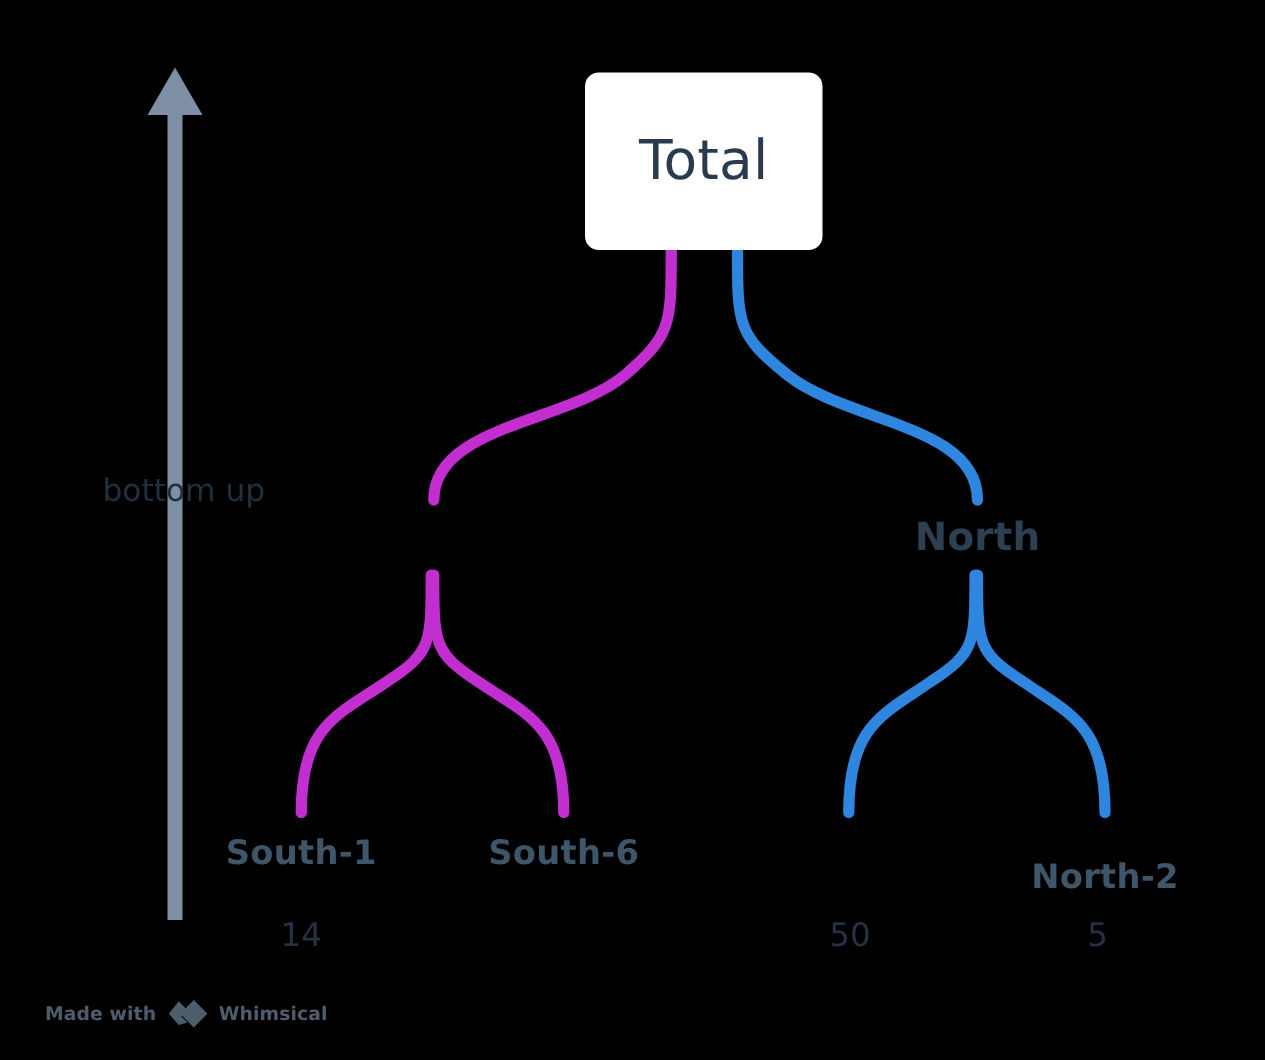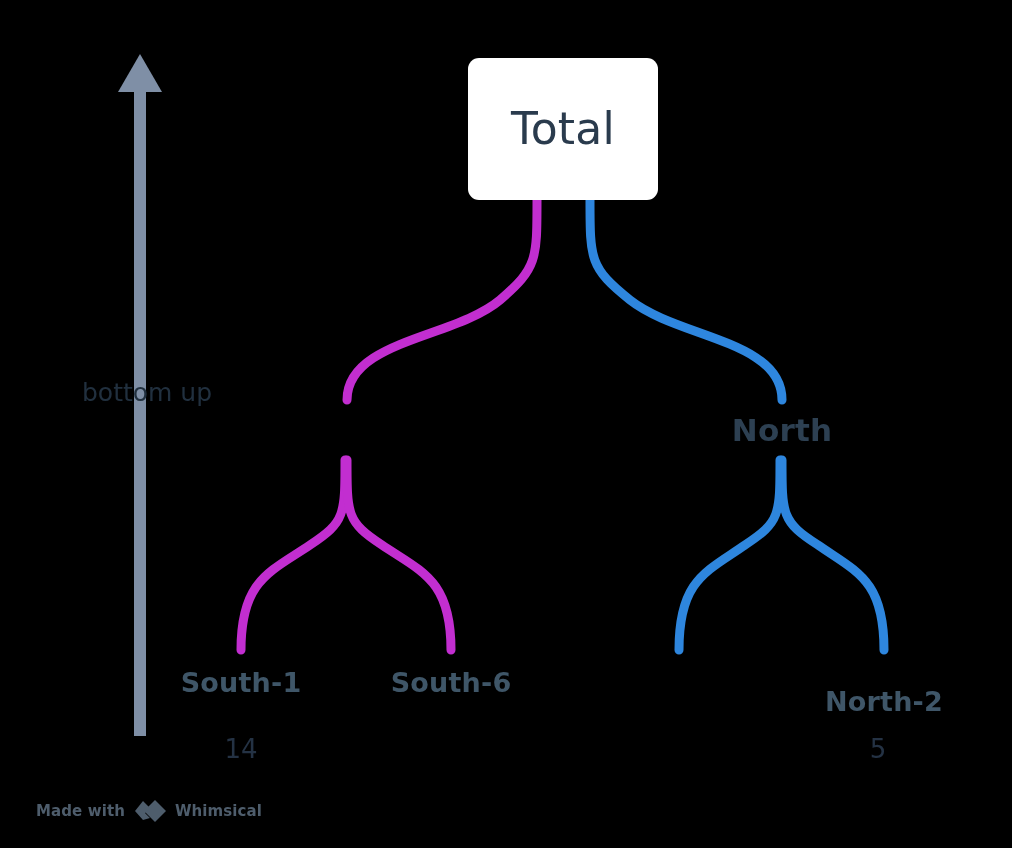--- a/index.html
+++ b/index.html
@@ -144,20 +144,23 @@
 
   <div class="plain-node level3" style="left:804px; top:664px; width:160px; height:36px;margin-top:19px;">
     <span>North-2</span>
   </div>
 
   <div class="leaf-value" style="left:181px; top:733px; width:120px; height:32px;">
     <span>14</span>
   </div>
 
 
+  <div class="leaf-value" style="left:620px; top:733px; width:120px; height:32px;">
+    <span>50</span>
+  </div>
 
   <div class="leaf-value" style="left:818px; top:733px; width:120px; height:32px;">
     <span>5</span>
   </div>
 
   <svg style="position:absolute; left:112px; top:48px;" width="56" height="690" viewBox="0 0 56 690" xmlns="http://www.w3.org/2000/svg">
     <polygon points="28,6 50,44 6,44" fill="#7f8fa6"></polygon>
     <rect x="22" y="40" width="12" height="648" fill="#7f8fa6"></rect>
   </svg>
 

